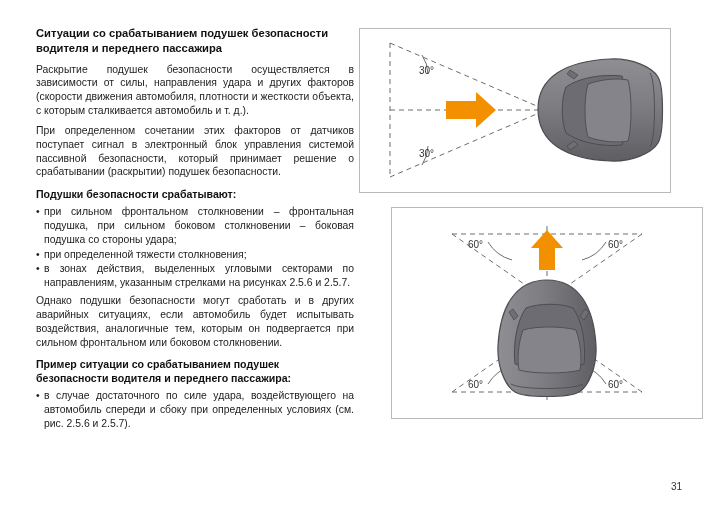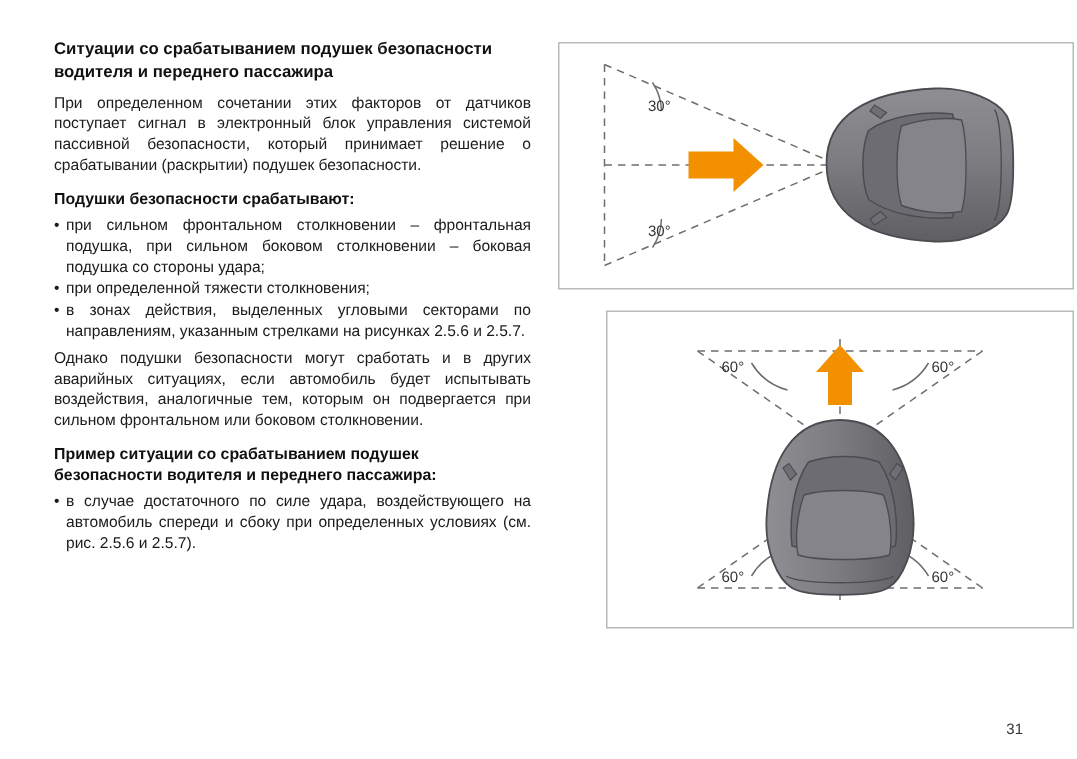--- a/index.html
+++ b/index.html
@@ -16,21 +16,21 @@
   }
   .page {
     position: relative;
     width: 718px;
     height: 506px;
     box-sizing: border-box;
     padding: 26px 34px 10px 36px;
   }
   .columns {
     display: flex;
-    gap: 18px;
+    gap: 5px;
     align-items: flex-start;
   }
   .col-left {
     width: 318px;
     flex: 0 0 318px;
   }
   .col-right {
     width: 312px;
     flex: 0 0 312px;
     padding-top: 2px;
@@ -82,21 +82,21 @@
   .figure {
     margin: 0 0 14px 0;
   }
   .figure-box {
     border: 1px solid #b9b9b9;
     background: #fff;
     box-sizing: border-box;
     position: relative;
     overflow: hidden;
   }
-  .fig1 .figure-box { width: 344px; height: 165px; }
+  .fig1 .figure-box { width: 312px; height: 165px; }
   .fig2 .figure-box { width: 312px; height: 212px; margin-left: 32px; }
   .figure-caption {
     margin-top: 6px;
     font-size: 9.3px;
     line-height: 1.3;
     text-align: center;
     color: #1a1a1a;
   }
 
   
@@ -118,20 +118,21 @@
 </head>
 <body>
 
 <div class="page">
   <div class="columns">
 
     <div class="col-left">
 
       <h1 class="section-title">Ситуации со срабатыванием подушек безопасности водителя и переднего пассажира</h1>
 
+      <p class="body">Раскрытие подушек безопасности осуществляется в зависимости от силы, направления удара и других факторов (скорости движения автомобиля, плотности и жесткости объекта, с которым сталкивается автомобиль и т. д.).</p>
       <p class="body">При определенном сочетании этих факторов от датчиков поступает сигнал в электронный блок управления системой пассивной безопасности, который принимает решение о срабатывании (раскрытии) подушек безопасности.</p>
 
       <h2 class="sub-title">Подушки безопасности срабатывают:</h2>
       <ul class="bullets">
         <li>при сильном фронтальном столкновении – фронтальная подушка, при сильном боковом столкновении – боковая подушка со стороны удара;</li>
         <li>при определенной тяжести столкновения;</li>
         <li>в зонах действия, выделенных угловыми секторами по направлениям, указанным стрелками на рисунках 2.5.6 и 2.5.7.</li>
       </ul>
 
       <p class="body" style="margin-top:4px;">Однако подушки безопасности могут сработать и в других аварийных ситуациях, если автомобиль будет испытывать воздействия, аналогичные тем, которым он подвергается при сильном фронтальном или боковом столкновении.</p>

